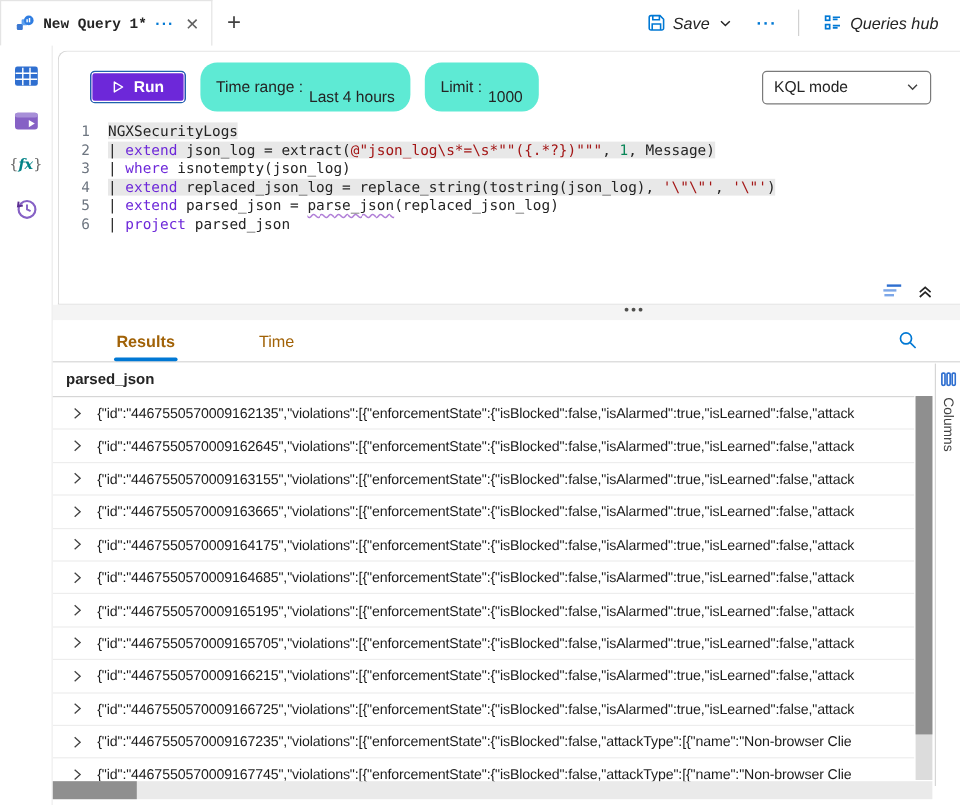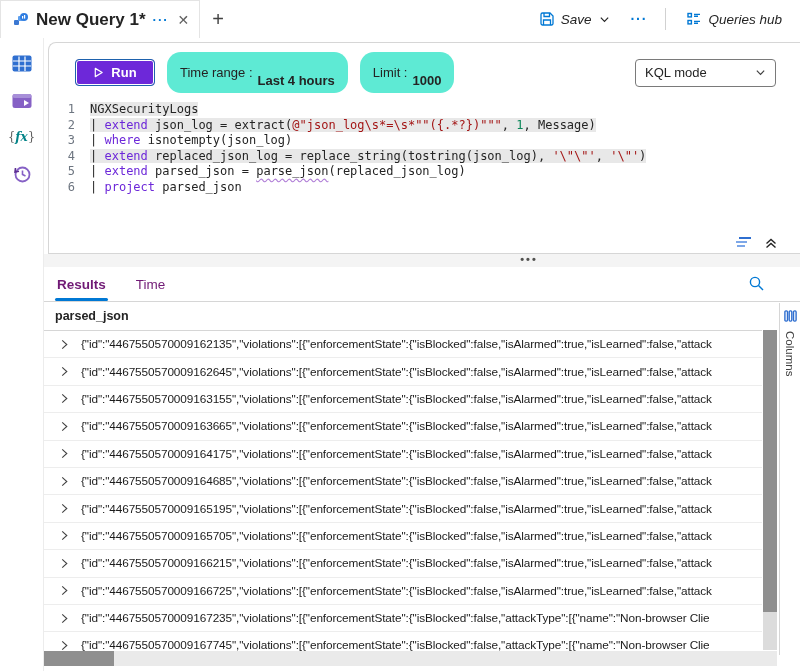--- a/index.html
+++ b/index.html
@@ -4,21 +4,21 @@
 <style>
   * { margin:0; padding:0; box-sizing:border-box; }
   html,body { width:800px; height:671px; background:#fff; overflow:hidden;
               font-family:"Liberation Sans", sans-serif; color:#242424; }
   .screen { position:relative; width:800px; height:671px; background:#fff; overflow:hidden; }
 
   
   .tabbar { position:absolute; top:0; left:0; right:0; height:38px; display:flex; align-items:center; background:#fff; }
   .query-tab { display:flex; align-items:center; gap:7px; height:38px; padding:0 10px 0 12px;
                border:1px solid #e4e4e4; border-bottom:none; background:#fff; }
-  .query-tab .title { font-weight:bold; font-size:17px; }
+  .query-tab .title { font-weight:bold; font-size:12px;font-family:Liberation Mono, monospace; }
   .tab-dots { color:#0078d4; font-size:13px; letter-spacing:1px; font-weight:bold; cursor:pointer; }
   .tab-close { color:#616161; font-size:14px; margin-left:2px; cursor:pointer; }
   .new-tab { font-size:20px; font-weight:300; color:#424242; margin-left:12px; cursor:pointer; line-height:1; }
   .tabbar-right { margin-left:auto; display:flex; align-items:center; gap:6px; padding-right:10px; }
   .tb-btn { display:flex; align-items:center; gap:6px; font-size:13.5px; padding:4px 8px; cursor:pointer; border-radius:3px;font-style:italic; }
   .tb-chevron { margin-left:2px; }
   .tb-ellipsis { color:#0078d4; font-weight:bold; font-size:14px; letter-spacing:1px; padding:0 6px; cursor:pointer; }
   .tb-divider { width:1px; height:22px; background:#d1d1d1; margin:0 6px; }
   svg { display:block; }
 
@@ -31,21 +31,21 @@
 
   
   .query-card { position:absolute; left:48px; top:42px; right:0; height:212px; background:#fff;
                 border:1px solid #d6d6d6; border-right:none; border-radius:8px 0 0 0; }
   .toolbar { display:flex; align-items:center; gap:12px; padding:9px 24px 7px 26px; }
   .run-btn { display:flex; align-items:center; justify-content:center; gap:7px; width:80px; height:27px;
              background:#6d28d9; border:1px solid #1e62ad; box-shadow:inset 0 0 0 1px #fff; border-radius:4px;
              color:#fff; font-size:13px; font-weight:bold; cursor:pointer; }
   .pill { display:flex; align-items:center; gap:5px; background:#5eead4; border-radius:14px;
           padding:5px 13px; font-size:13px; cursor:pointer; }
-  .pill b { font-weight:bold;margin-top:16px; }
+  .pill b { font-weight:normal;margin-top:16px; }
   .mode-select { margin-left:auto; display:flex; align-items:center; justify-content:space-between; width:141px; height:28px;
                  border:1px solid #7a7a7a; border-radius:4px; padding:0 9px; font-size:13px; background:#fff; cursor:pointer; }
 
   
   .editor { margin-top:2px; font-family:"DejaVu Sans Mono", monospace; font-size:12px; line-height:15.6px; }
   .code-line { display:flex; white-space:pre; }
   .ln { width:26px; text-align:right; color:#6e7681; flex:none; user-select:none; }
   .code { padding-left:15px; }
   .code .hl { background:#e8e8e8; }
   .kw { color:#6d28d9; }
@@ -55,21 +55,21 @@
   .card-foot { position:absolute; right:22px; bottom:3px; display:flex; align-items:center; gap:10px; }
 
   
   .splitter { position:absolute; left:44px; right:0; top:254px; height:13px; background:#f4f4f4;
               display:flex; align-items:center; cursor:row-resize; }
   .splitter .dots { position:absolute; left:63%; color:#50504e; font-size:11px; letter-spacing:2px; font-weight:bold; line-height:0; margin-top:-3px; }
 
   
   .results { position:absolute; left:44px; right:0; top:267px; bottom:0; background:#fff; }
   .res-tabs { position:relative; height:35px; display:flex; align-items:flex-end; gap:30px; padding-left:13px; border-bottom:1px solid #d6d6d6; }
-  .res-tab { font-size:13.5px; padding-bottom:9px; position:relative; cursor:pointer; color:#701a75; }
+  .res-tab { font-size:13.5px; padding-bottom:9px; position:relative; cursor:pointer; color:#a16207;margin-left:40px; }
   .res-tab.active { font-weight:bold; }
   .res-tab.active::after { content:""; position:absolute; left:-2px; right:-2px; bottom:0; height:3px; background:#0078d4; border-radius:2px; }
   .search-btn { position:absolute; right:35px; top:8px; cursor:pointer; }
 
   .grid-header { height:29px; display:flex; align-items:center; padding-left:11px; font-size:12.5px; font-weight:bold;
                  border-bottom:1px solid #d6d6d6; margin-right:38px; }
   .grid-rows { margin-right:38px; overflow:hidden; }
   .result-row { height:27.4px; display:flex; align-items:center; gap:11px; padding-left:15px;
                 border-bottom:1px solid #ededed; white-space:nowrap; overflow:hidden; cursor:default; }
   .row-chevron { flex:none; cursor:pointer; }

